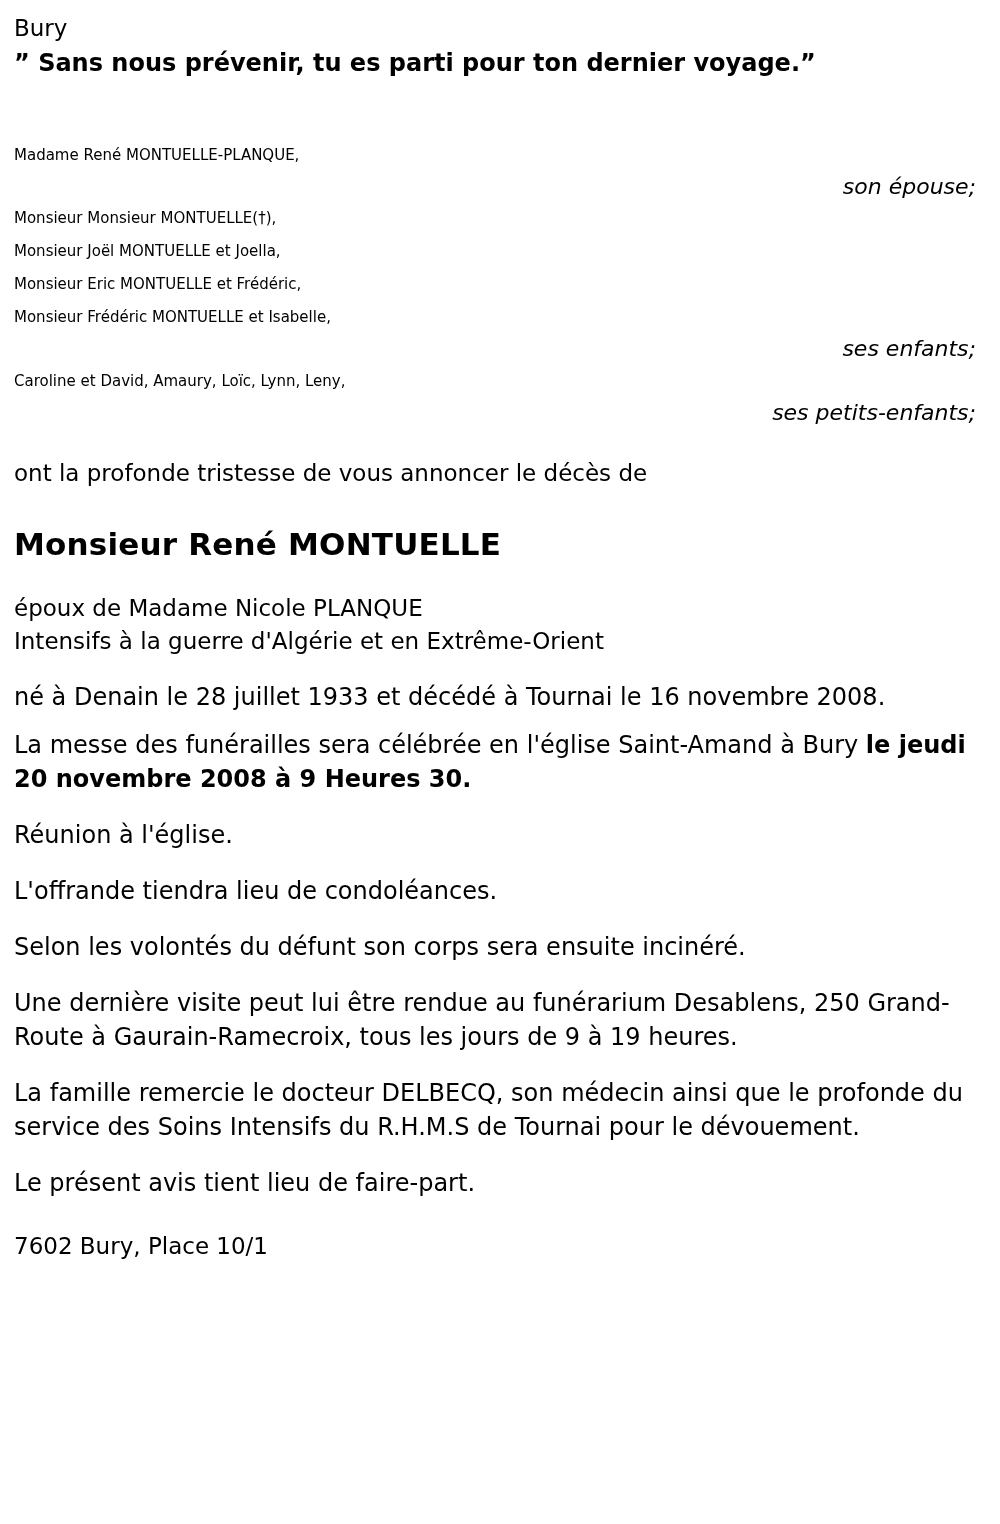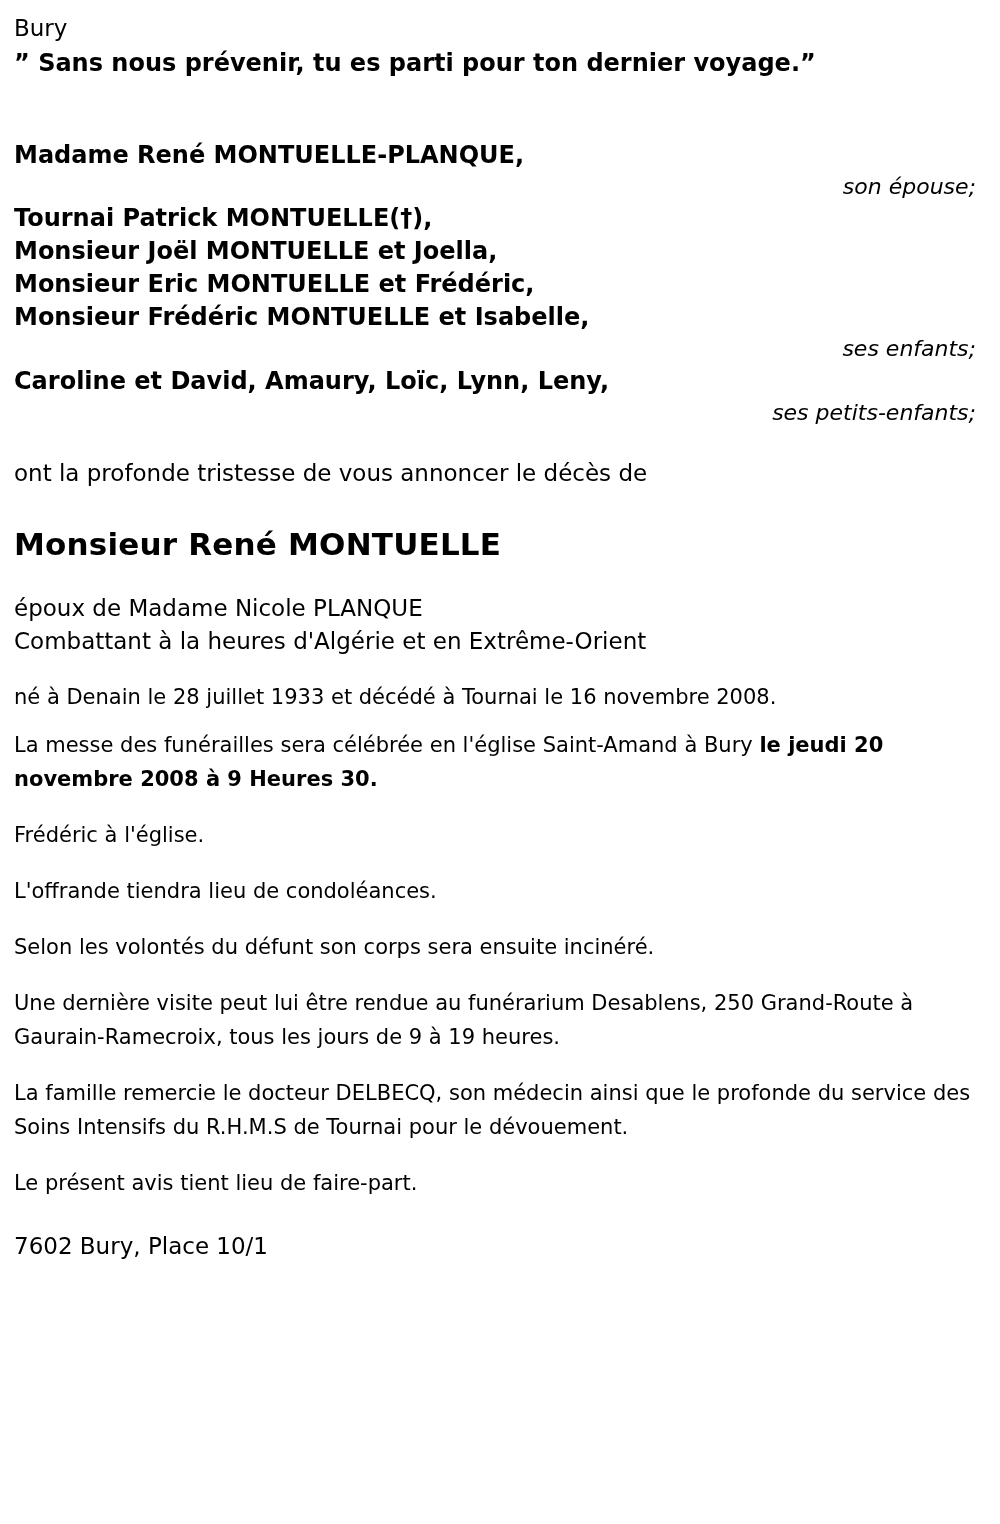--- a/index.html
+++ b/index.html
@@ -15,24 +15,23 @@
     overflow: hidden;
   }
   .page {
     position: relative;
     width: 1000px;
     height: 1255px;
     padding: 12px 14px 0 14px;
     box-sizing: border-box;
   }
   .line {
-    font-size: 24px;
+    font-size: 15px;
     line-height: 34px;
     white-space: pre-wrap;
-    font-weight: bold;
   }
   .locality {
     font-size: 23px;
     line-height: 32px;
     margin-bottom: 2px;
   }
   .quote {
     font-size: 24px;
     font-weight: bold;
     line-height: 34px;
@@ -63,21 +62,21 @@
     line-height: 40px;
     margin-top: 34px;
     letter-spacing: 0.2px;
   }
   .subinfo {
     font-size: 23px;
     line-height: 33px;
     margin-top: 28px;
   }
   .para {
-    font-size: 21px;
+    font-size: 24px;
     line-height: 34px;
     margin-top: 22px;
   }
   .para.tight {
     margin-top: 14px;
   }
   .para b {
     font-weight: bold;
   }
   .footer {
@@ -96,46 +95,46 @@
   <div class="quote">” Sans nous prévenir, tu es parti pour ton dernier voyage.”</div>
 
   <div class="gap-lg"></div>
 
   <div class="block">
 
     <div class="line">Madame René MONTUELLE-PLANQUE,</div>
     <div class="role">son épouse;</div>
 
     <div class="names">
-      <div class="line">Tournai Patrick MONTUELLE(†),</div>
+      <div class="line">Monsieur Monsieur MONTUELLE(†),</div>
       <div class="line">Monsieur Joël MONTUELLE et Joella,</div>
       <div class="line">Monsieur Eric MONTUELLE et Frédéric,</div>
       <div class="line">Monsieur Frédéric MONTUELLE et Isabelle,</div>
     </div>
     <div class="role">ses enfants;</div>
 
     <div class="line">Caroline et David, Amaury, Loïc, Lynn, Leny,</div>
     <div class="role">ses petits-enfants;</div>
 
   </div>
 
   <div class="announce">ont la profonde tristesse de vous annoncer le décès de</div>
 
   <div class="deceased-name">Monsieur René MONTUELLE</div>
 
   <div class="subinfo">
     <div>époux de Madame Nicole PLANQUE</div>
-    <div>Combattant à la heures d'Algérie et en Extrême-Orient</div>
+    <div>Intensifs à la guerre d'Algérie et en Extrême-Orient</div>
   </div>
 
   <div class="para">né à Denain le 28 juillet 1933 et décédé à Tournai le 16 novembre 2008.</div>
 
   <div class="para tight"><span>La messe des funérailles sera célébrée en l'église Saint-Amand à Bury </span><b>le jeudi 20 novembre 2008 à 9 Heures 30.</b></div>
 
-  <div class="para">Frédéric à l'église.</div>
+  <div class="para">Réunion à l'église.</div>
 
   <div class="para">L'offrande tiendra lieu de condoléances.</div>
 
   <div class="para">Selon les volontés du défunt son corps sera ensuite incinéré.</div>
 
   <div class="para">Une dernière visite peut lui être rendue au funérarium Desablens, 250 Grand-Route à Gaurain-Ramecroix, tous les jours de 9 à 19 heures.</div>
 
   <div class="para">La famille remercie le docteur DELBECQ, son médecin ainsi que le profonde du service des Soins Intensifs du R.H.M.S de Tournai pour le dévouement.</div>
 
   <div class="para">Le présent avis tient lieu de faire-part.</div>

